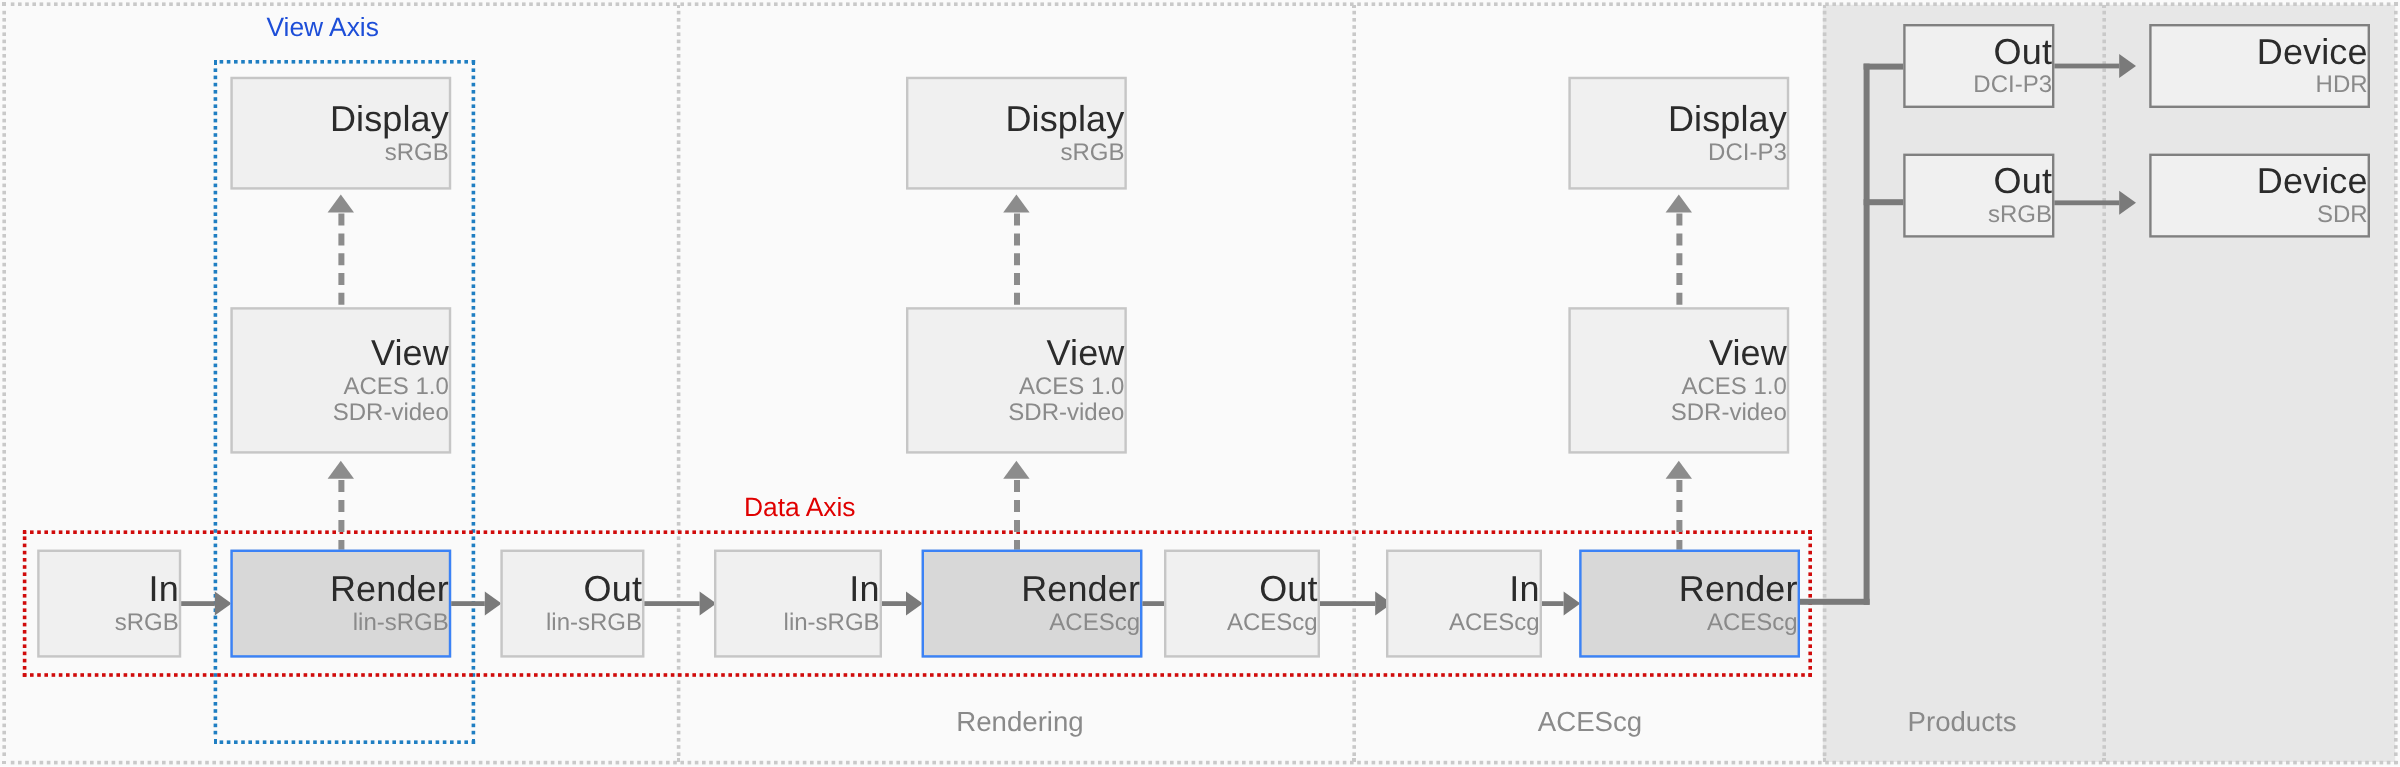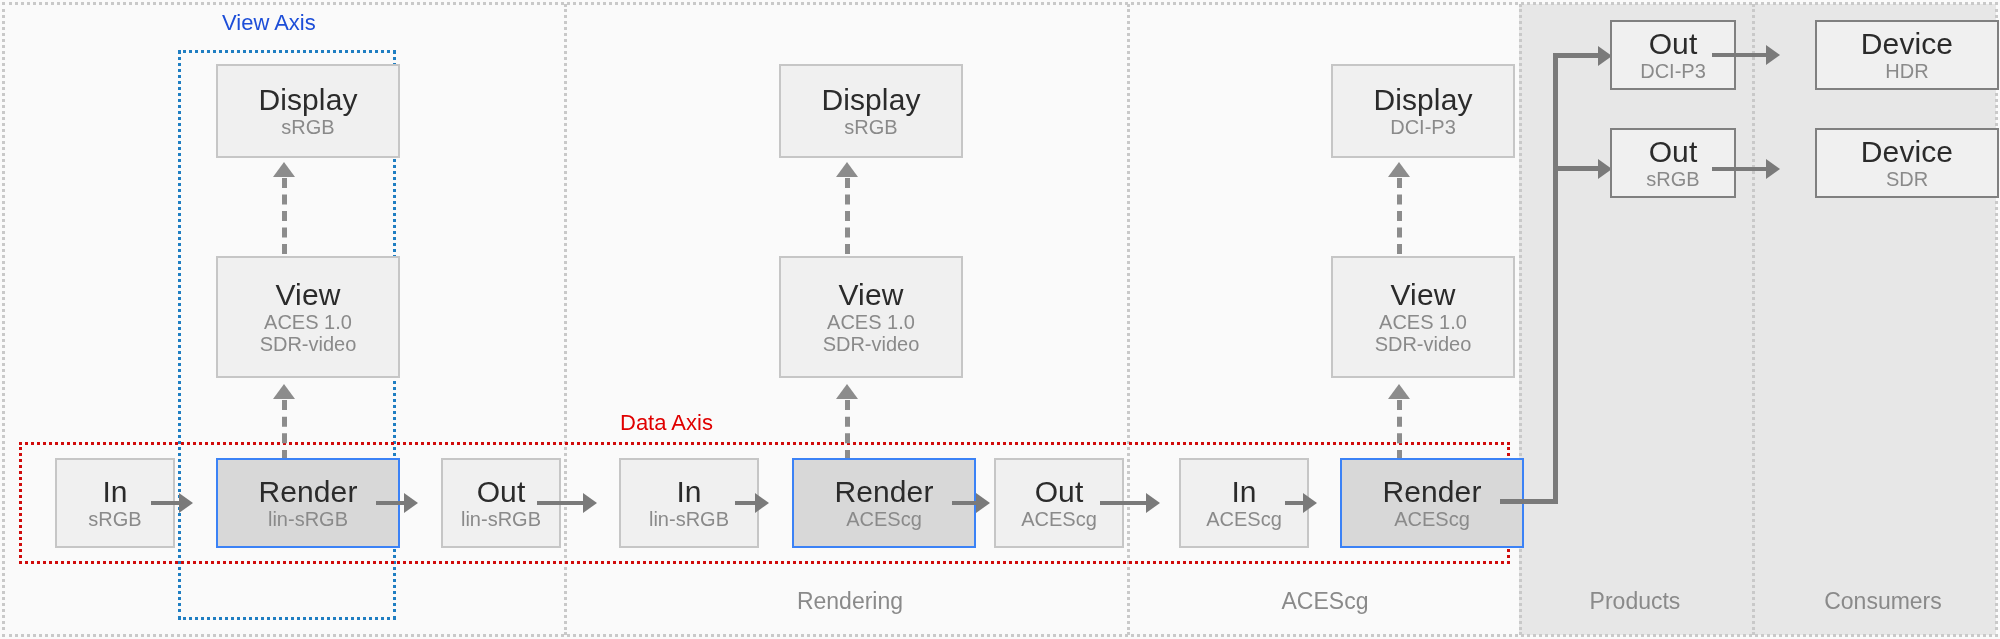--- a/index.html
+++ b/index.html
@@ -21,23 +21,22 @@
   }
   
   .vsep{
     position:absolute;top:4px;width:0;height:631px;
     border-left:3px dotted #c9c9c9;
   }
   
   .node{
     position:absolute;box-sizing:border-box;
     background:#f0f0f0;border:2px solid #c6c6c6;
-    display:flex;flex-direction:column;align-items:center;justify-content:center;
+    display:flex;flex-direction:column;align-items:flex-end;justify-content:center;
     line-height:1.05;
-    margin-left:24px;
   }
   .node.strong{background:#d8d8d8;border:2px solid #3b82f6;}
   .node.prod{background:#f0f0f0;border:2px solid #808080;}
   .node .ttl{font-size:30px;color:#2b2b2b;letter-spacing:0.1px;}
   .node .sub{font-size:20px;color:#8a8a8a;margin-top:2px;}
   .node .sub2{font-size:20px;color:#8a8a8a;margin-top:1px;}
 
   
   .arrow-h{position:absolute;height:0;border-top:4px solid #7a7a7a;}
   .arrow-head-r{
@@ -236,15 +235,14 @@
   <div class="node prod" style="left:1791px;top:20px;width:184px;height:70px;">
     <span class="ttl">Device</span>
     <span class="sub">HDR</span>
   </div>
 
   <div class="node prod" style="left:1791px;top:128px;width:184px;height:70px;">
     <span class="ttl">Device</span>
     <span class="sub">SDR</span>
   </div>
 
-  <div class="caption" style="left:1783px;top:588px;width:200px;">Consumers</div>
 
 </div>
 
 </body></html>

